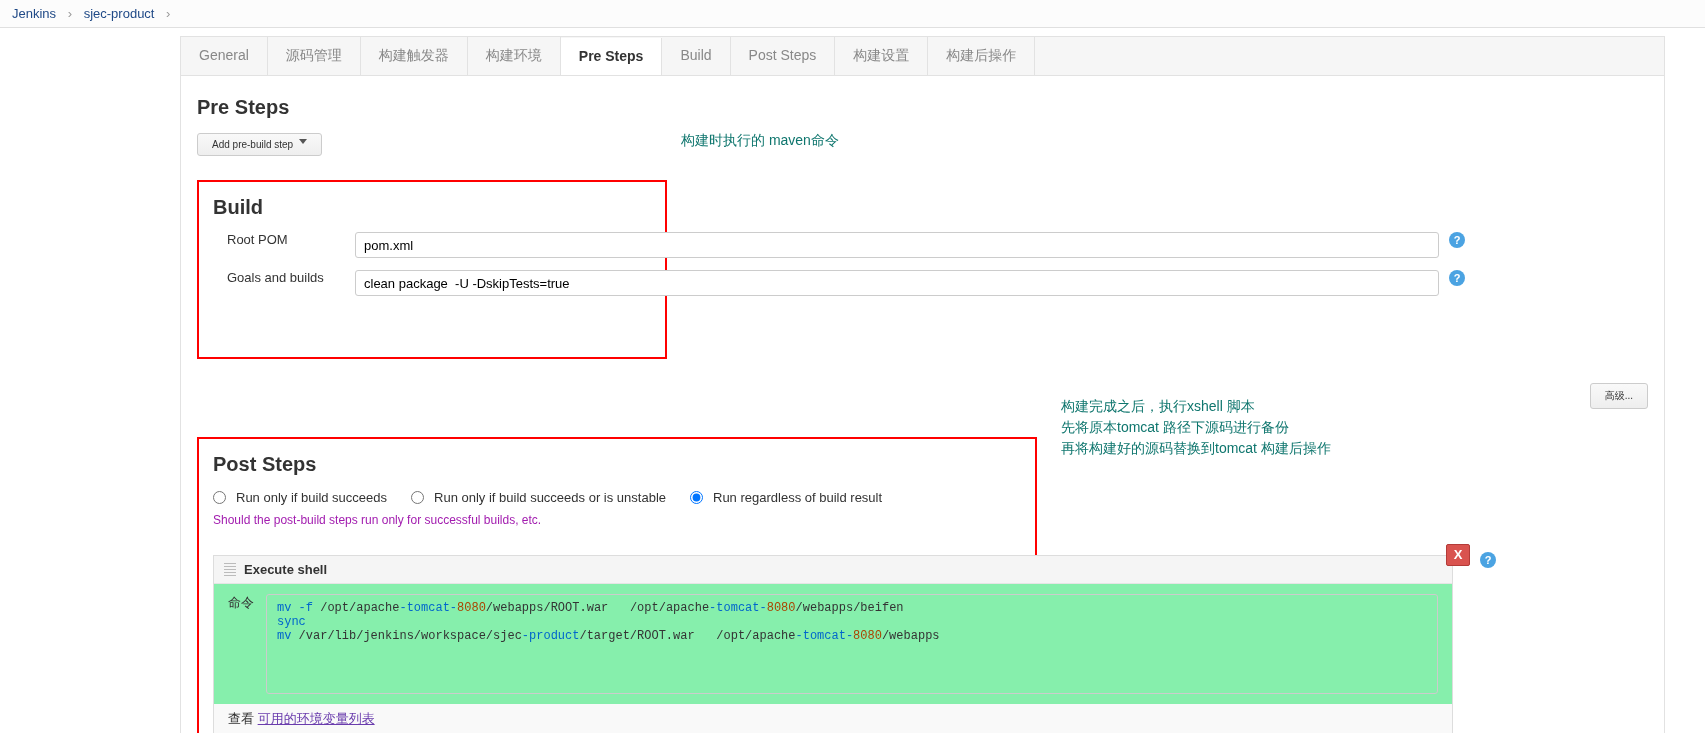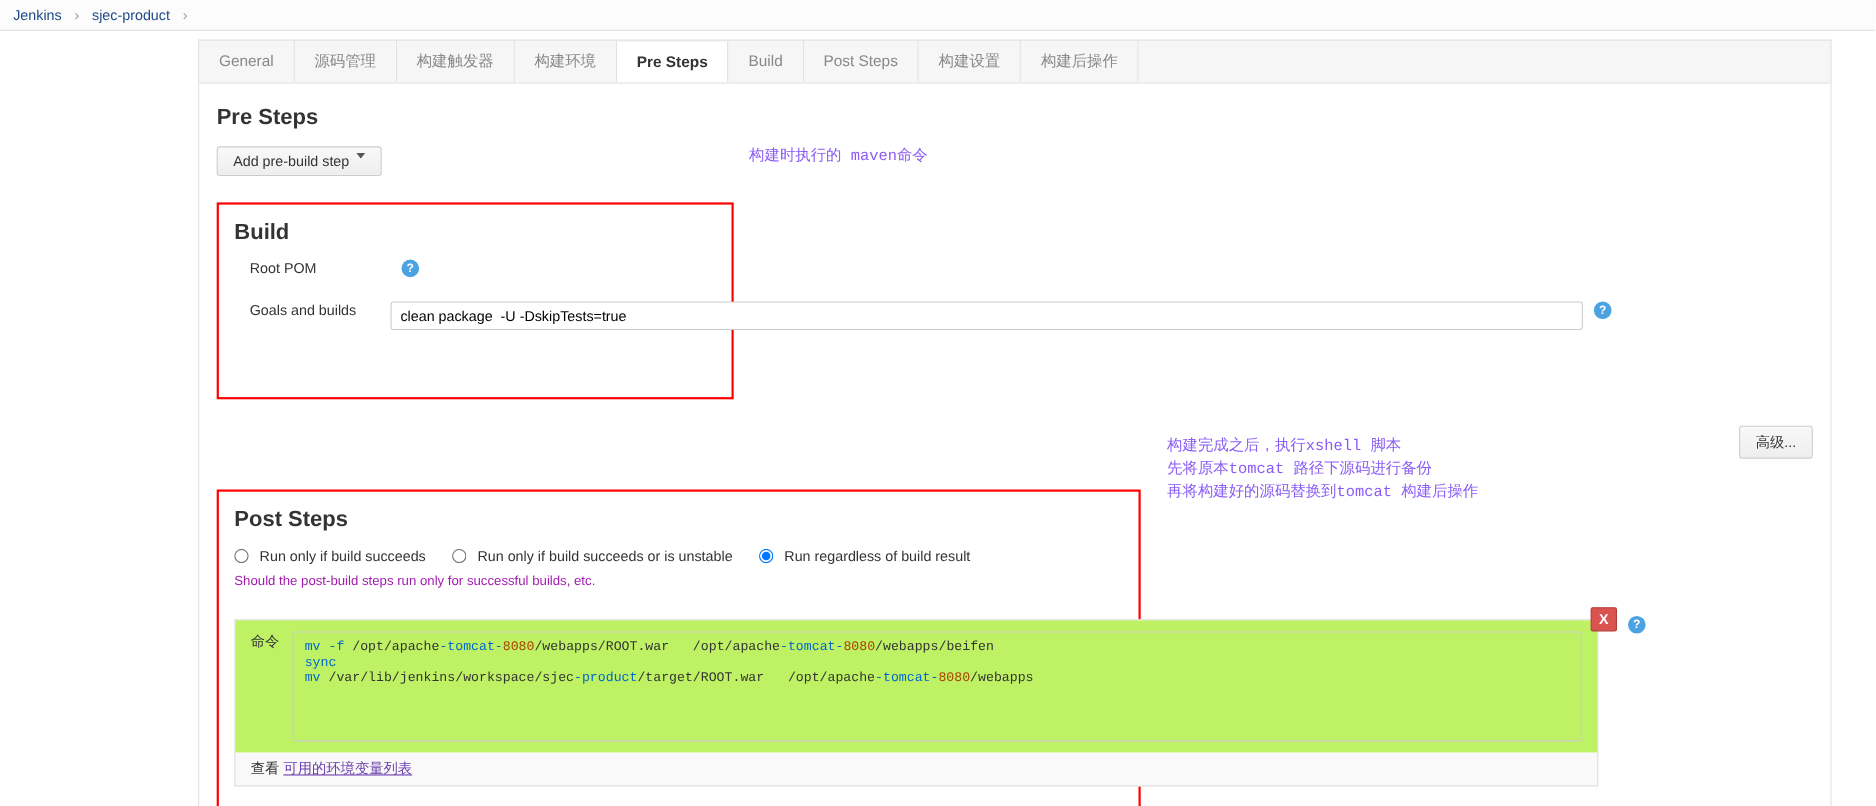--- a/index.html
+++ b/index.html
@@ -59,21 +59,21 @@
       font-size: 20px;
       font-weight: bold;
       margin: 4px 0 14px 0;
       color: #333;
     }
     .btn {
       background: linear-gradient(#f9f9f9, #eee);
       border: 1px solid #ccc;
       border-radius: 3px;
       padding: 5px 14px;
-      font-size: 13px;
+      font-size: 10px;
       cursor: pointer;
       color: #333;
       display: inline-flex;
       align-items: flex-start;
       gap: 6px;
     }
     .btn-adv {
       float: right;
       margin-top: 6px;
     }
@@ -117,23 +117,23 @@
       cursor: pointer;
       flex-shrink: 0;
     }
     .red-box {
       border: 2px solid #ff0000;
       padding: 10px 14px 14px 14px;
       margin-bottom: 18px;
     }
     .annotation {
       position: absolute;
-      color: #8b5cf6;
+      color: #0f766e;
       font-size: 14px;
-      font-family: Liberation Mono, monospace;
+      font-family: Liberation Sans, sans-serif;
       white-space: nowrap;
     }
     .radio-row {
       display: flex;
       align-items: center;
       gap: 6px;
       margin: 8px 0;
       font-size: 13px;
     }
     .radio-row input[type="radio"] { margin-right: 4px; }
@@ -177,21 +177,21 @@
       width: 24px;
       height: 22px;
       font-weight: bold;
       text-align: center;
       line-height: 20px;
       cursor: pointer;
       font-size: 13px;
     }
     .shell-body {
       padding: 10px 14px;
-      background: #bef264;
+      background: #86efac;
       display: flex;
       align-items: flex-start;
       gap: 12px;
     }
     .shell-cmd-label {
       font-size: 13px;
       color: #333;
       flex-shrink: 0;
     }
     .shell-textarea {
@@ -259,20 +259,21 @@
       <span>先将原本tomcat 路径下源码进行备份</span><br>
       <span>再将构建好的源码替换到tomcat 构建后操作</span>
     </div>
 
     
     <div class="red-box" style="margin-top: 24px; width: 470px; position: relative; border-left-width:2px;">
       <h2 class="section-title">Build</h2>
 
       <div class="form-row" style="position: absolute; left: 6px; width: 1260px; top: 50px;">
         <div class="form-label">Root POM</div>
+        <input class="form-input" type="text" value="pom.xml" style="">
         <div class="help-icon">?</div>
       </div>
 
       <div class="form-row" style="position: absolute; left: 6px; width: 1260px; top: 88px;">
         <div class="form-label">Goals and builds</div>
         <input class="form-input" type="text" value="clean package  -U -DskipTests=true" style="">
         <div class="help-icon">?</div>
       </div>
 
       <div style="height: 110px;"></div>
@@ -293,20 +294,24 @@
         <label for="r2">Run only if build succeeds or is unstable</label>
         <input type="radio" name="poststep" id="r3" checked="" style="">
         <label for="r3">Run regardless of build result</label>
       </div>
       <div class="hint-text">Should the post-build steps run only for successful builds, etc.</div>
 
       <div class="shell-block" style="position: absolute; left: 14px; width: 1240px; top: 106px;">
         <div class="delete-btn">X</div>
         <div class="help-icon" style="position:absolute; right:-44px; top:-4px;">?</div>
 
+        <div class="shell-header">
+          <div class="drag-handle"></div>
+          <span>Execute shell</span>
+        </div>
         <div class="shell-body">
           <div class="shell-cmd-label">命令</div>
           <div class="shell-textarea" contenteditable="true" id="shell-cmd" style=""><span class="kw">mv</span> <span class="arg">-f</span> /opt/apache<span class="arg">-tomcat-</span><span class="num">8080</span>/webapps/ROOT.war   /opt/apache<span class="arg">-tomcat-</span><span class="num">8080</span>/webapps/beifen
 <span class="kw">sync</span>
 <span class="kw">mv</span> /var/lib/jenkins/workspace/sjec<span class="arg">-product</span>/target/ROOT.war   /opt/apache<span class="arg">-tomcat-</span><span class="num">8080</span>/webapps</div>
         </div>
         <div class="link-row">
           <span>查看 </span><a href="#">可用的环境变量列表</a>
         </div>
       </div>

